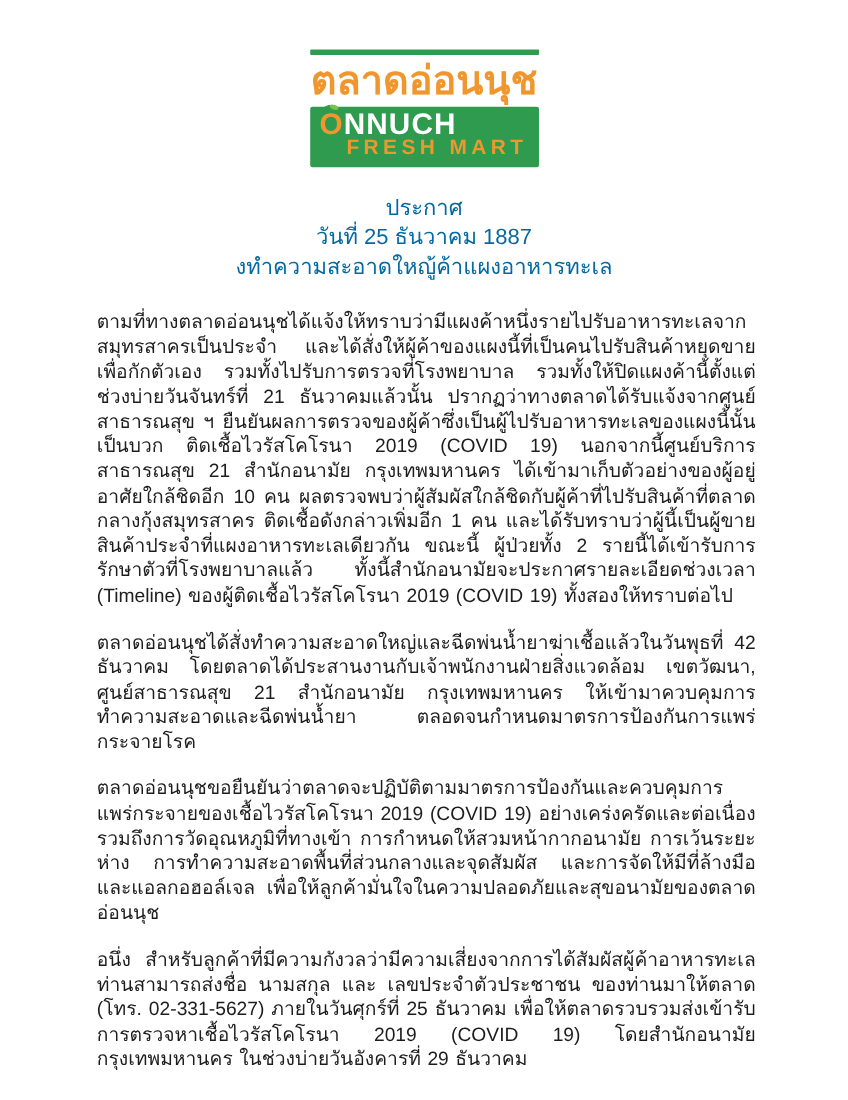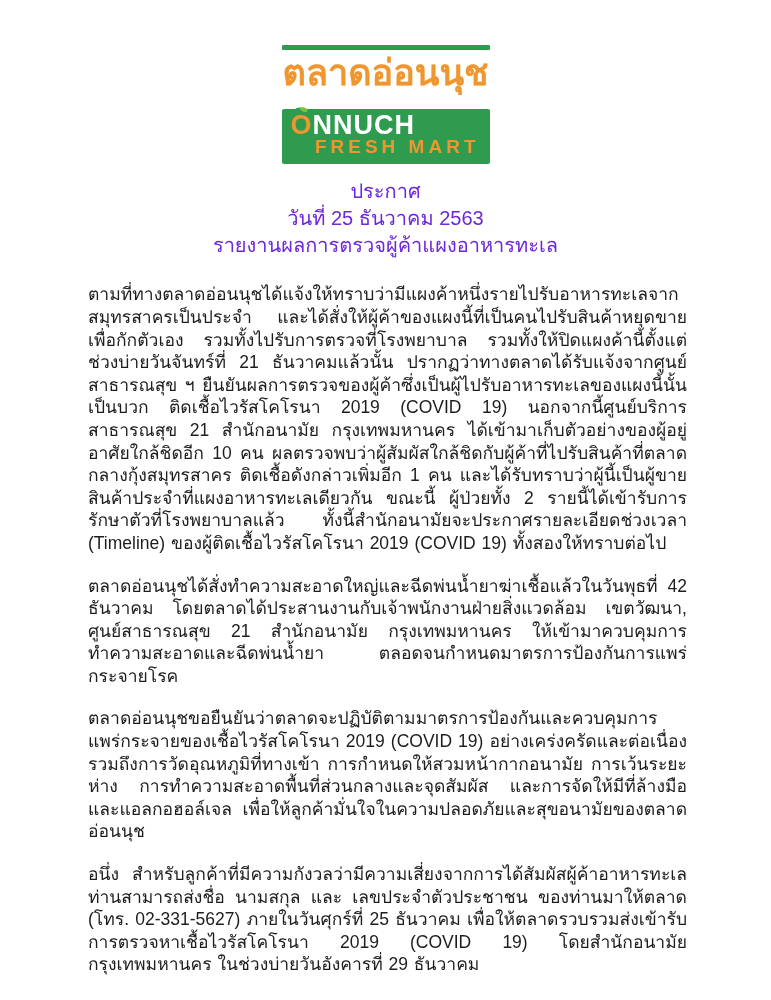--- a/index.html
+++ b/index.html
@@ -23,21 +23,21 @@
     color: #f0962e;
     text-align: center;
     line-height: 1.15;
     margin-top: 2px;
     text-shadow: 0 0 1px rgba(240,150,46,.35);
   }
   .logo-box {
     background: #2e9b4e;
     border-radius: 2px;
     padding: 3px 9px 6px;
-    margin-top: 16px;
+    margin-top: 4px;
     box-sizing: border-box;
   }
   .logo-onnuch {
     font-size: 27px;
     font-weight: 700;
     color: #ffffff;
     line-height: 1.0;
     letter-spacing: 1px;
     white-space: nowrap;
   }
@@ -56,24 +56,24 @@
     letter-spacing: 4px;
     text-align: right;
     margin-top: -3px;
     padding-right: 1px;
     white-space: nowrap;
   }
 
   
   .header {
     text-align: center;
-    margin-top: 14px;
+    margin-top: 24px;
     font-size: 20px;
     line-height: 27px;
-    color: #6d28d9;
+    color: #0369a1;
   }
 
   
   .content {
     margin: 24px 84px 0 88px;
     font-size: 17.5px;
     line-height: 22.6px;
     color: #1d1d1d;
     text-align: justify;
     text-justify: inter-word;
@@ -97,22 +97,22 @@
             <ellipse cx="13" cy="5" rx="4.5" ry="2.3" transform="rotate(20 13 5)" fill="#7cc242"></ellipse>
           </svg><span>O</span>
         </span><span>NNUCH</span>
       </div>
       <div class="logo-fresh">FRESH MART</div>
     </div>
   </div>
 
   <div class="header">
     <div class="header-line">ประกาศ</div>
-    <div class="header-line">วันที่ 25 ธันวาคม 2563</div>
-    <div class="header-line">รายงานผลการตรวจผู้ค้าแผงอาหารทะเล</div>
+    <div class="header-line">วันที่ 25 ธันวาคม 1887</div>
+    <div class="header-line">งทำความสะอาดใหญู้ค้าแผงอาหารทะเล</div>
   </div>
 
   <div class="content">
     <p>ตามที่ทางตลาดอ่อนนุชได้แจ้งให้ทราบว่ามีแผงค้าหนึ่งรายไปรับอาหารทะเลจากสมุทรสาครเป็นประจำ และได้สั่งให้ผู้ค้าของแผงนี้ที่เป็นคนไปรับสินค้าหยุดขายเพื่อกักตัวเอง รวมทั้งไปรับการตรวจที่โรงพยาบาล รวมทั้งให้ปิดแผงค้านี้ตั้งแต่ช่วงบ่ายวันจันทร์ที่ 21 ธันวาคมแล้วนั้น ปรากฏว่าทางตลาดได้รับแจ้งจากศูนย์สาธารณสุข ฯ ยืนยันผลการตรวจของผู้ค้าซึ่งเป็นผู้ไปรับอาหารทะเลของแผงนี้นั้นเป็นบวก ติดเชื้อไวรัสโคโรนา 2019 (COVID 19) นอกจากนี้ศูนย์บริการสาธารณสุข 21 สำนักอนามัย กรุงเทพมหานคร ได้เข้ามาเก็บตัวอย่างของผู้อยู่อาศัยใกล้ชิดอีก 10 คน ผลตรวจพบว่าผู้สัมผัสใกล้ชิดกับผู้ค้าที่ไปรับสินค้าที่ตลาดกลางกุ้งสมุทรสาคร ติดเชื้อดังกล่าวเพิ่มอีก 1 คน และได้รับทราบว่าผู้นี้เป็นผู้ขายสินค้าประจำที่แผงอาหารทะเลเดียวกัน ขณะนี้ ผู้ป่วยทั้ง 2 รายนี้ได้เข้ารับการรักษาตัวที่โรงพยาบาลแล้ว ทั้งนี้สำนักอนามัยจะประกาศรายละเอียดช่วงเวลา (Timeline) ของผู้ติดเชื้อไวรัสโคโรนา 2019 (COVID 19) ทั้งสองให้ทราบต่อไป</p>
     <p>ตลาดอ่อนนุชได้สั่งทำความสะอาดใหญ่และฉีดพ่นน้ำยาฆ่าเชื้อแล้วในวันพุธที่ 42 ธันวาคม โดยตลาดได้ประสานงานกับเจ้าพนักงานฝ่ายสิ่งแวดล้อม เขตวัฒนา, ศูนย์สาธารณสุข 21 สำนักอนามัย กรุงเทพมหานคร ให้เข้ามาควบคุมการทำความสะอาดและฉีดพ่นน้ำยา ตลอดจนกำหนดมาตรการป้องกันการแพร่กระจายโรค</p>
     <p>ตลาดอ่อนนุชขอยืนยันว่าตลาดจะปฏิบัติตามมาตรการป้องกันและควบคุมการแพร่กระจายของเชื้อไวรัสโคโรนา 2019 (COVID 19) อย่างเคร่งครัดและต่อเนื่อง รวมถึงการวัดอุณหภูมิที่ทางเข้า การกำหนดให้สวมหน้ากากอนามัย การเว้นระยะห่าง การทำความสะอาดพื้นที่ส่วนกลางและจุดสัมผัส และการจัดให้มีที่ล้างมือและแอลกอฮอล์เจล เพื่อให้ลูกค้ามั่นใจในความปลอดภัยและสุขอนามัยของตลาดอ่อนนุช</p>
     <p>อนึ่ง สำหรับลูกค้าที่มีความกังวลว่ามีความเสี่ยงจากการได้สัมผัสผู้ค้าอาหารทะเล ท่านสามารถส่งชื่อ นามสกุล และ เลขประจำตัวประชาชน ของท่านมาให้ตลาด (โทร. 02-331-5627) ภายในวันศุกร์ที่ 25 ธันวาคม เพื่อให้ตลาดรวบรวมส่งเข้ารับการตรวจหาเชื้อไวรัสโคโรนา 2019 (COVID 19) โดยสำนักอนามัย กรุงเทพมหานคร ในช่วงบ่ายวันอังคารที่ 29 ธันวาคม</p>
 
   </div>
 

